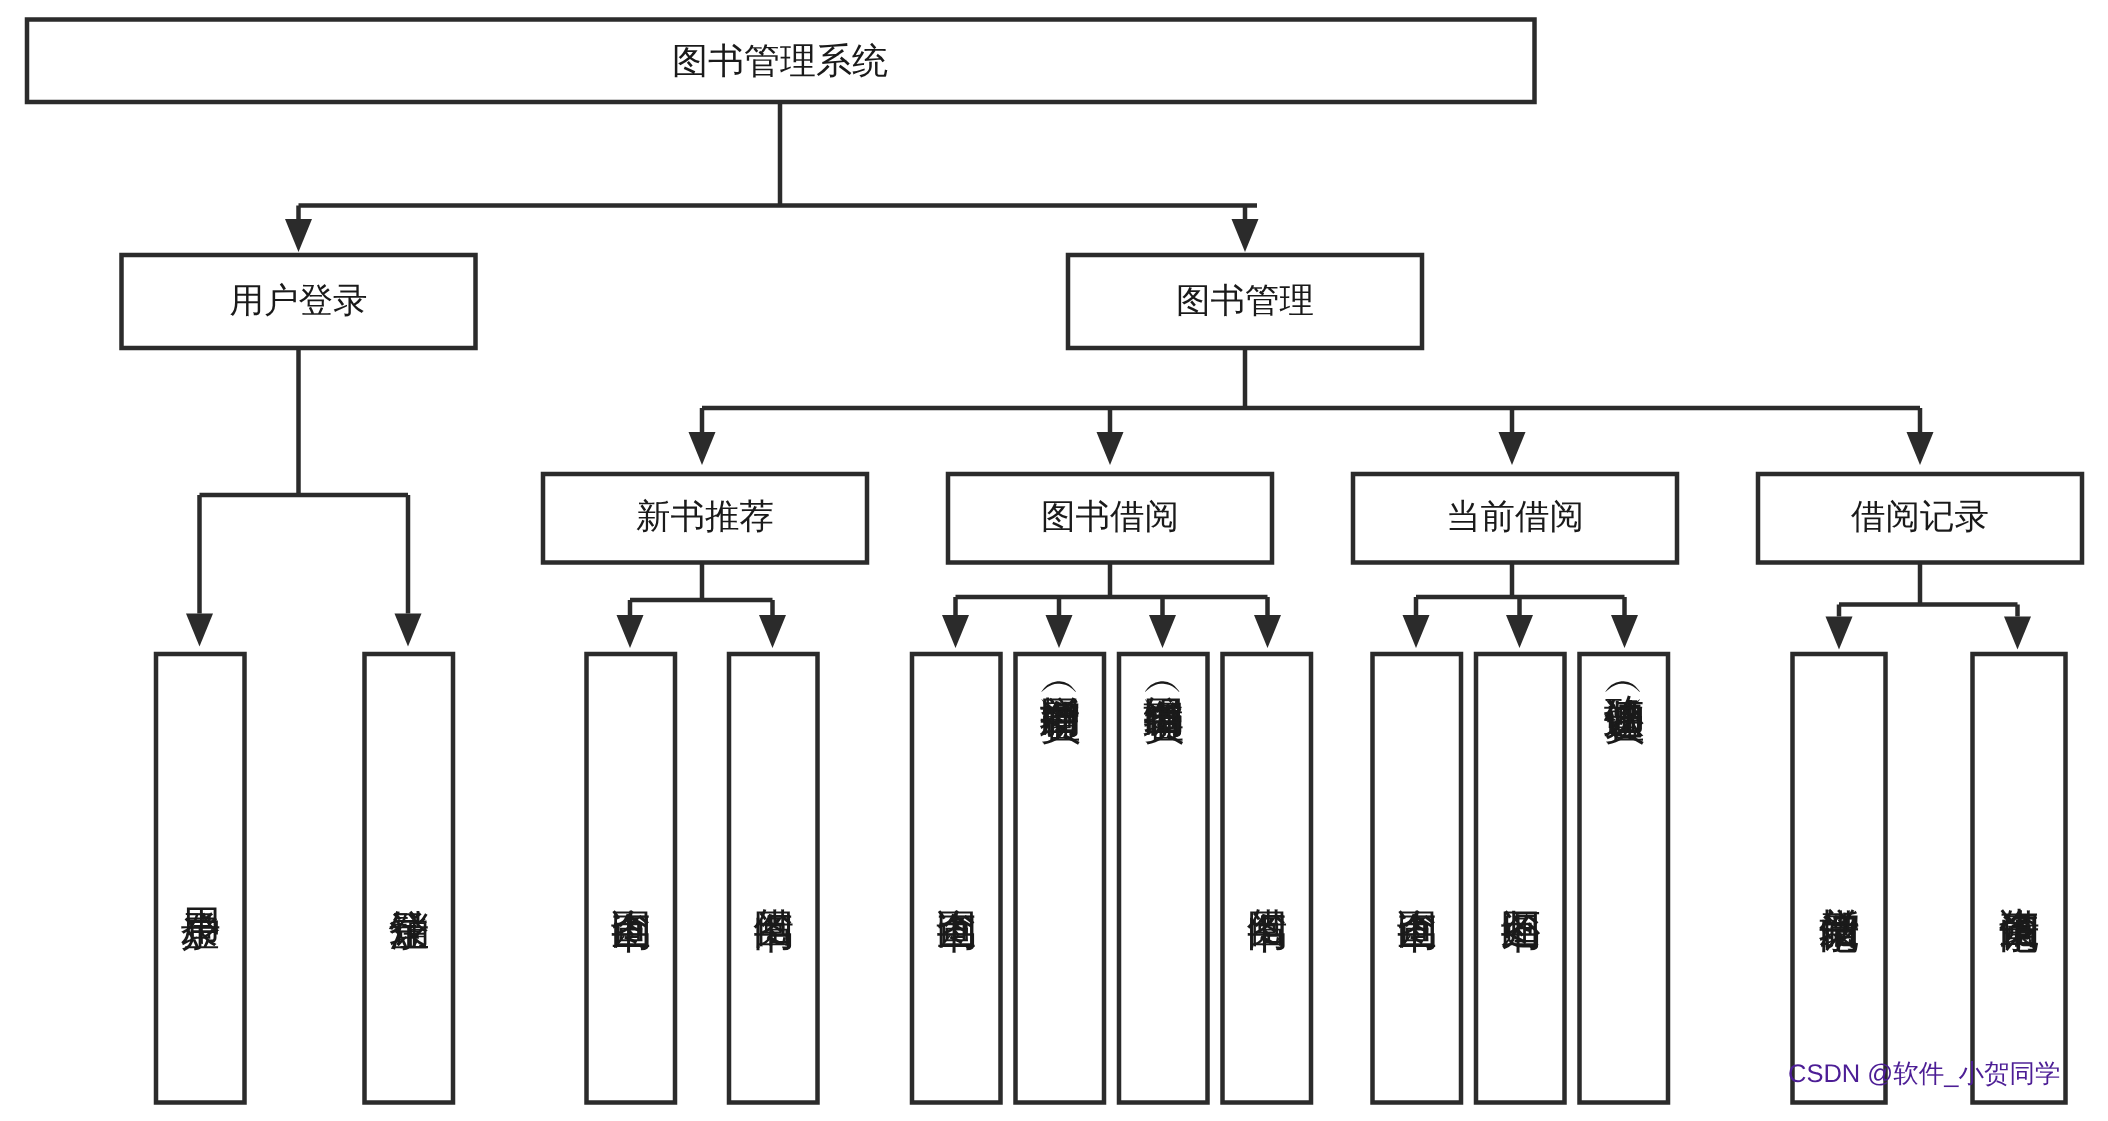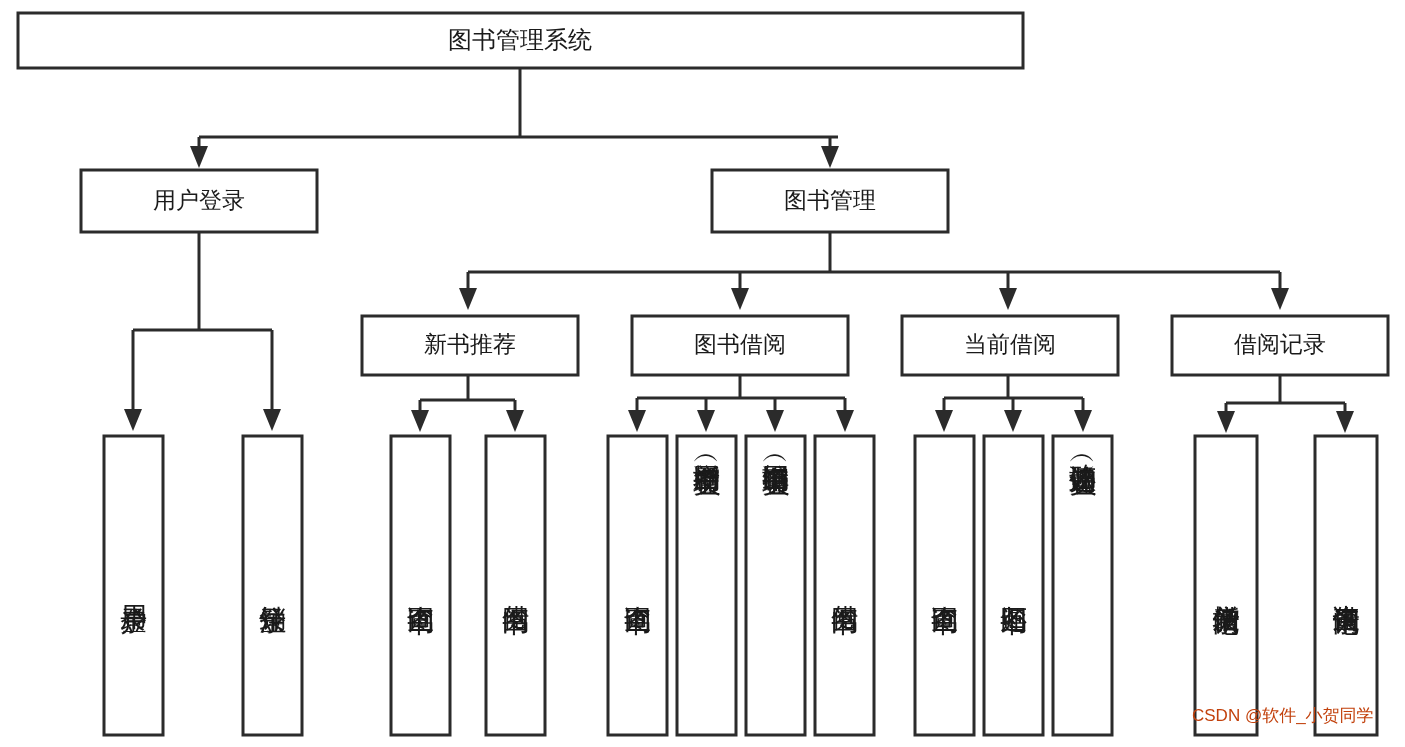--- a/index.html
+++ b/index.html
@@ -58,21 +58,21 @@
     letter-spacing: 1px;
     white-space: nowrap;
     pointer-events: none;
   }
   .watermark {
     position: absolute;
     left: 1192px;
     top: 704px;
     font-family: "Liberation Sans", "DejaVu Sans", sans-serif;
     font-size: 17px;
-    color: #c2410c;
+    color: #4c1d95;
     white-space: nowrap;
   }
 </style>
 </head>
 <body>
 
 <svg id="diagram" viewBox="0 0 1405 747">
 
   <defs>
     <g id="arrowhead-shape">

